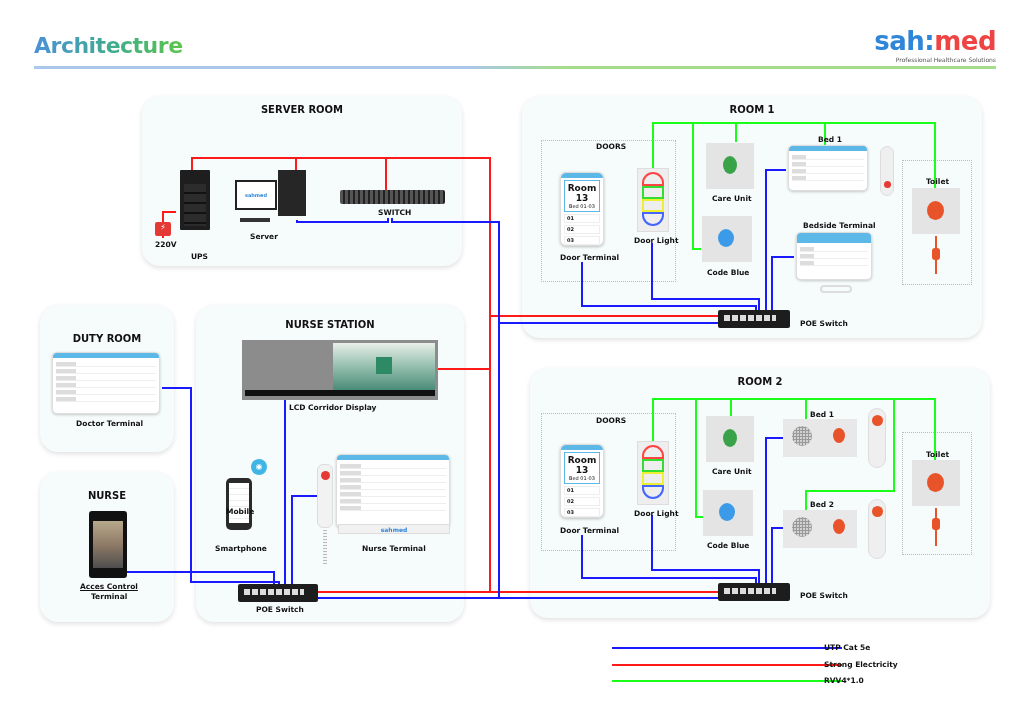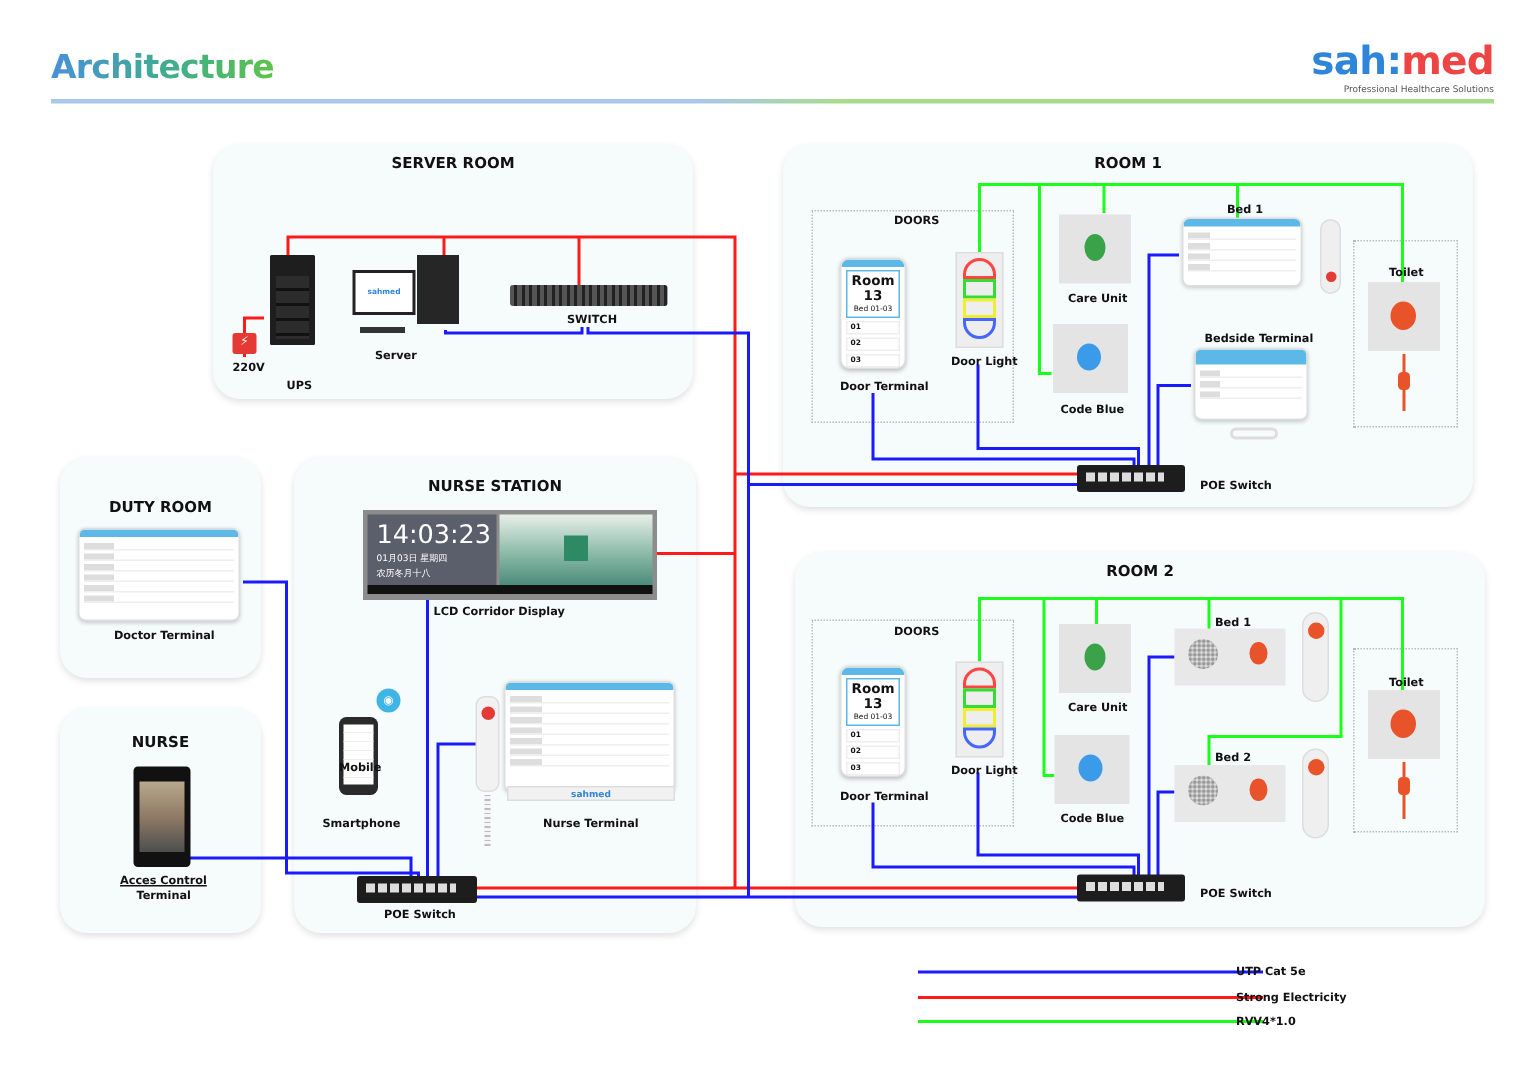--- a/index.html
+++ b/index.html
@@ -187,25 +187,20 @@
 </div>
 <div class="lbl" style="left:76px;top:419px;">Doctor Terminal</div>
 
 <div class="dev access" style="left:89px;top:511px;width:38px;height:67px;">
   <div class="face"></div>
 </div>
 <div class="lbl" style="left:80px;top:582px;text-decoration:underline;">Acces Control</div>
 <div class="lbl" style="left:91px;top:592px;">Terminal</div>
 
 <div class="dev lcd" style="left:242px;top:340px;width:196px;height:60px;">
-  <div class="left">
-    <div class="time">14:03:23</div>
-    <div class="date">01月03日 星期四</div>
-    <div class="date">农历冬月十八</div>
-  </div>
   <div class="right"></div>
   <div class="strip"></div>
 </div>
 <div class="lbl" style="left:289px;top:403px;">LCD Corridor Display</div>
 
 <div class="dev wifi" style="left:251px;top:459px;width:16px;height:16px;">◉</div>
 <div class="dev phone" style="left:226px;top:478px;width:26px;height:52px;">
   <div class="scr"></div>
 </div>
 <div class="lbl" style="left:226px;top:507px;">Mobile</div>

